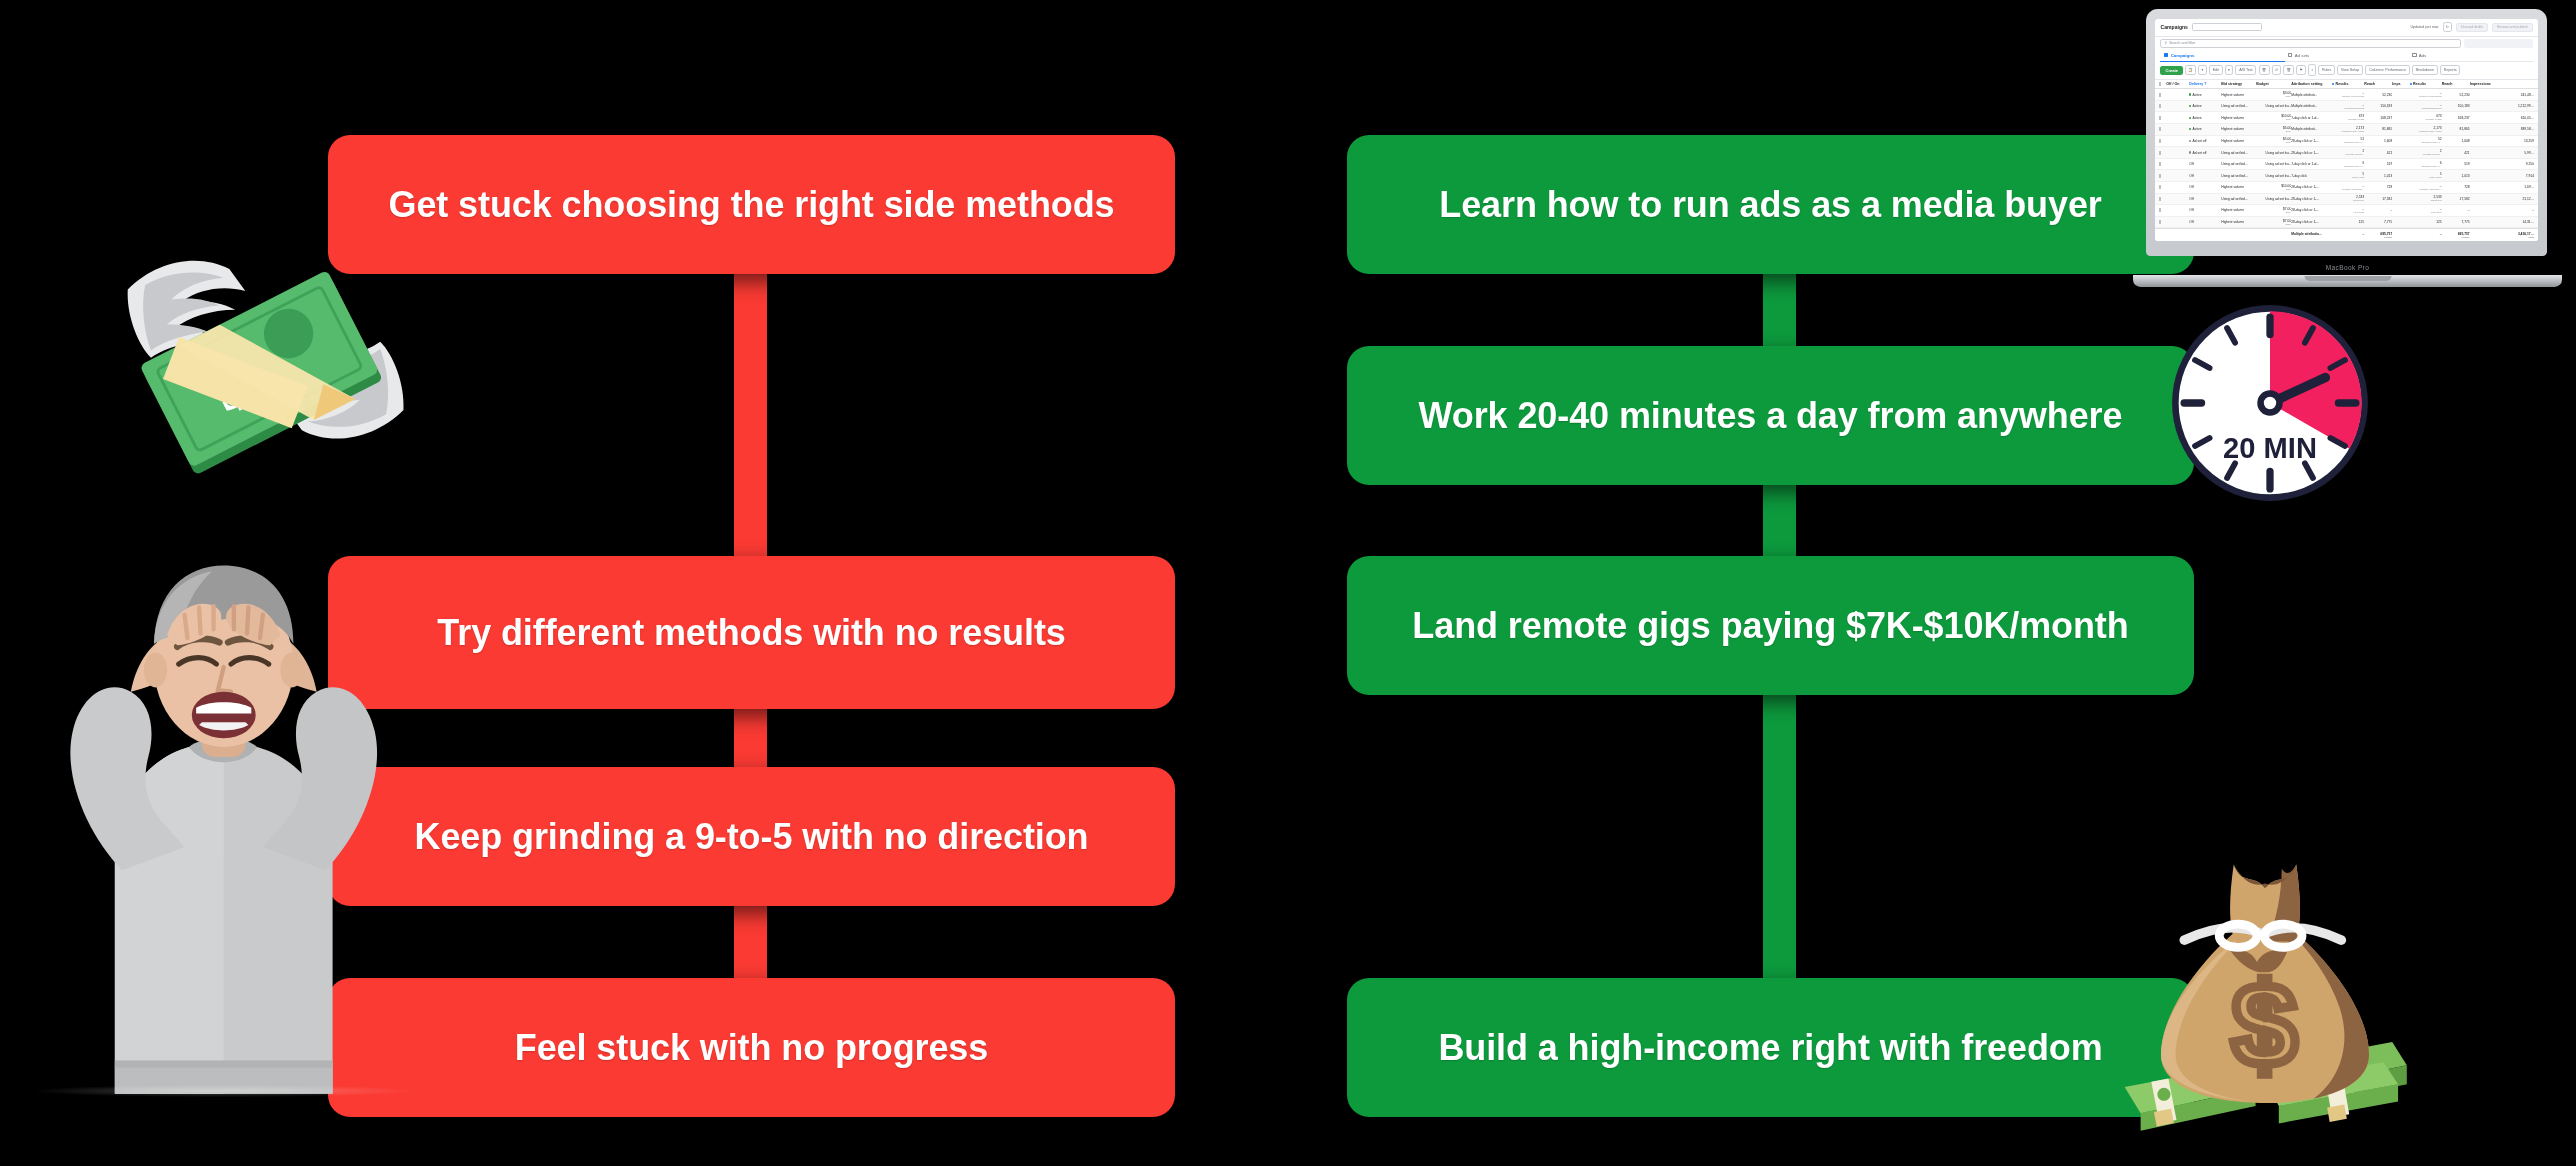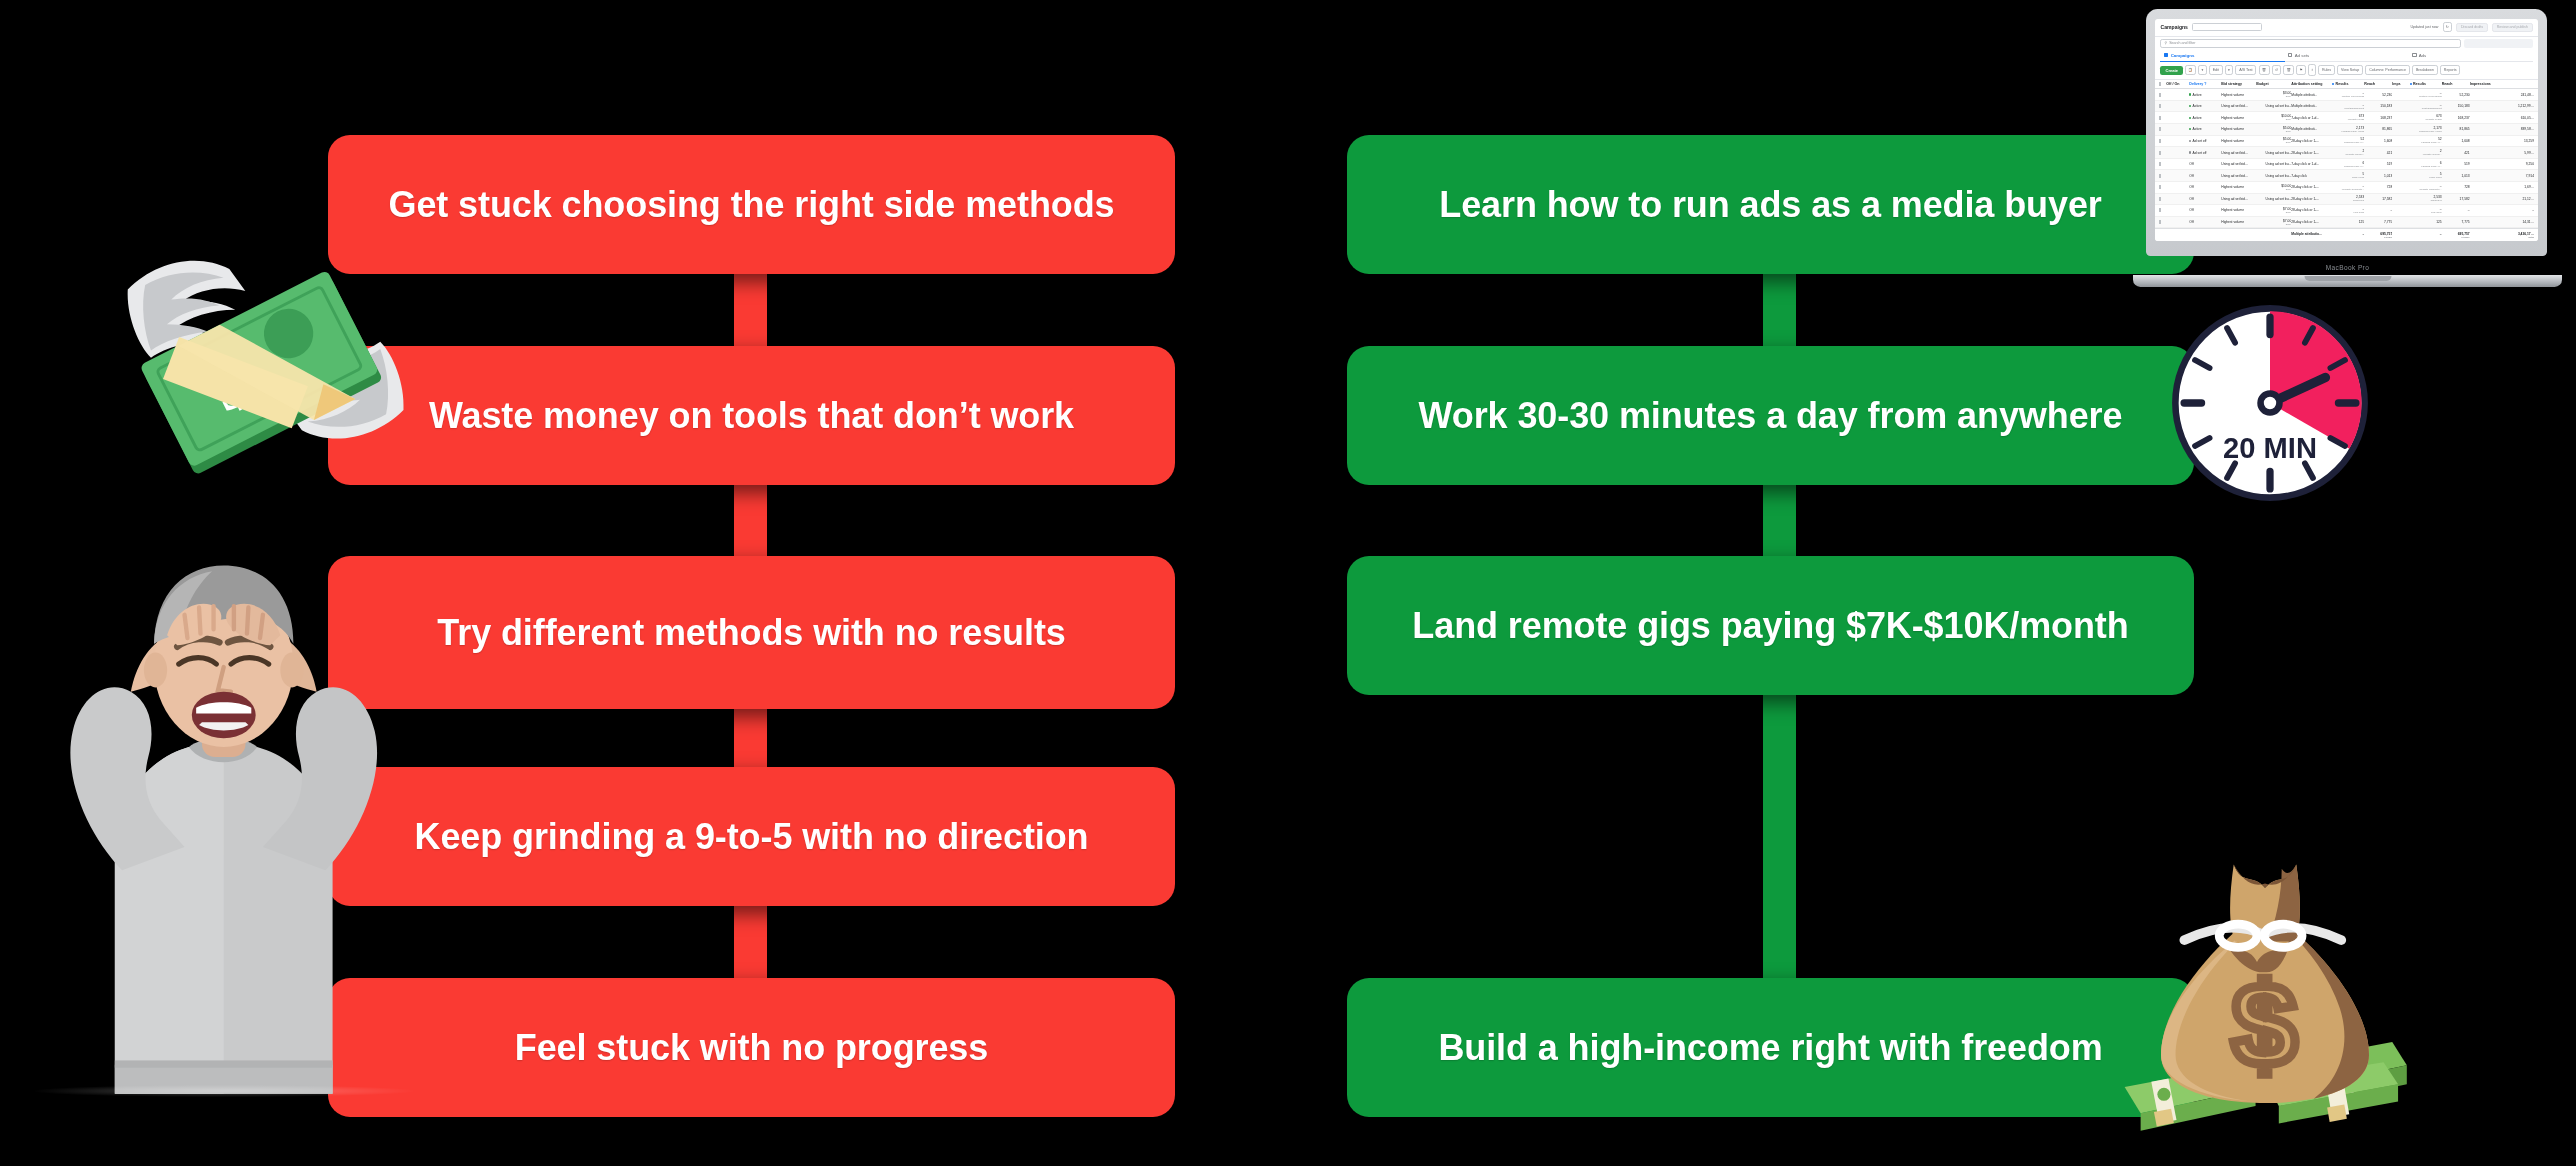--- a/index.html
+++ b/index.html
@@ -166,42 +166,39 @@
 
 <div id="stage">
 
   <div class="stem red"></div>
   <div class="stem green"></div>
 
   <div class="pill red" style="left:328px; top:135px; width:847px; height:139px;">
     <span class="pill-label">Get stuck choosing the right side methods</span>
   </div>
 
-  <div class="pill red" style="left:328px; top:346px; width:847px; height:139px;">
-    <span class="pill-label">Waste money on tools that don’t work</span>
-  </div>
 
   <div class="pill red" style="left:328px; top:556px; width:847px; height:153px;">
     <span class="pill-label">Try different methods with no results</span>
   </div>
 
   <div class="pill red" style="left:328px; top:767px; width:847px; height:139px;">
     <span class="pill-label">Keep grinding a 9-to-5 with no direction</span>
   </div>
 
   <div class="pill green" style="left:1347px; top:135px; width:847px; height:139px;">
     <span class="pill-label">Learn how to run ads as a media buyer</span>
   </div>
 
   <div class="pill red" style="left:328px; top:978px; width:847px; height:139px;">
     <span class="pill-label">Feel stuck with no progress</span>
   </div>
 
   <div class="pill green" style="left:1347px; top:346px; width:847px; height:139px;">
-    <span class="pill-label">Work 30-30 minutes a day from anywhere</span>
+    <span class="pill-label">Work 20-40 minutes a day from anywhere</span>
   </div>
 
   <div class="pill green" style="left:1347px; top:556px; width:847px; height:139px;">
     <span class="pill-label">Land remote gigs paying $7K-$10K/month</span>
   </div>
 
   <div class="pill green" style="left:1347px; top:978px; width:847px; height:139px;">
     <span class="pill-label">Build a high-income right with freedom</span>
   </div>
 

